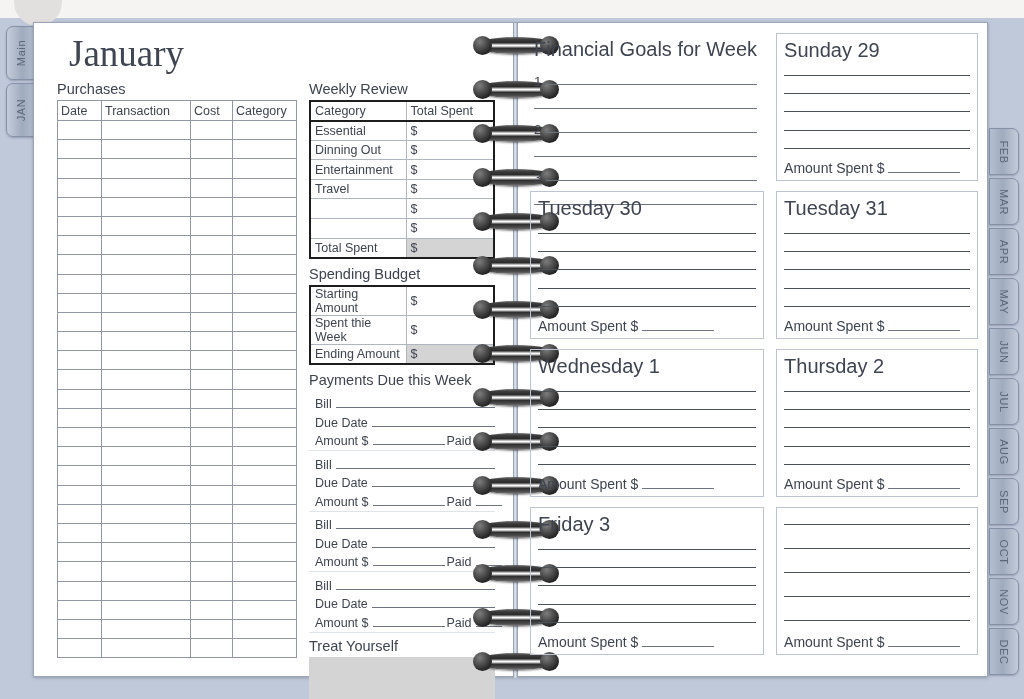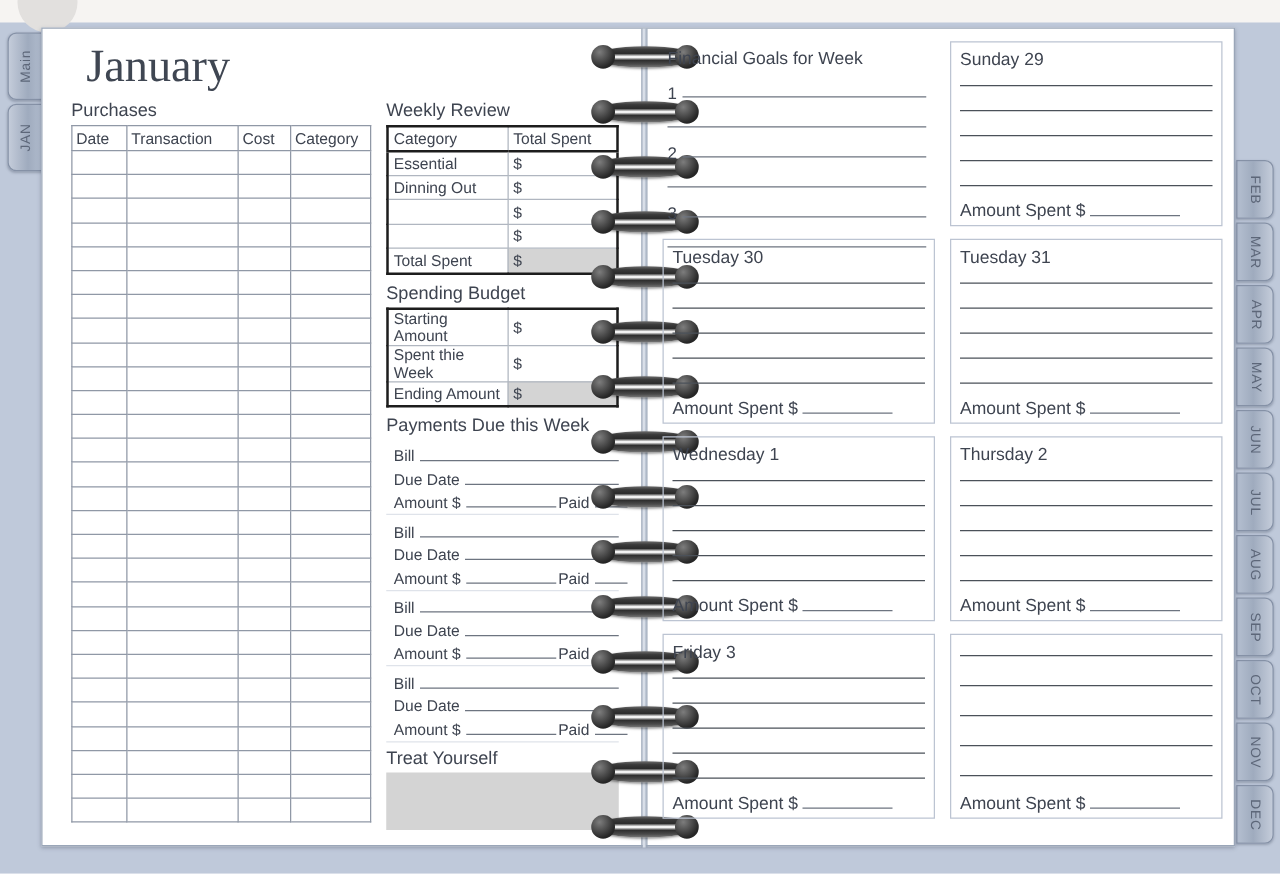--- a/index.html
+++ b/index.html
@@ -230,21 +230,21 @@
   }
   .card {
     border: 1px solid #bcc4d2;
     padding: 5px 7px 4px 7px;
     height: 148px;
     display: flex;
     flex-direction: column;
   }
   .card.plain { border: none; padding-left: 4px; }
   .card-title {
-    font-size: 14px;
+    font-size: 20px;
     color: #3e4450;
     margin-bottom: 4px;
     white-space: nowrap;
   }
   .card-lines { flex: 1; display: flex; flex-direction: column; justify-content: space-around; }
   .card-lines .ln { border-bottom: 1px solid #4b5159; height: 1px; }
   .amount-row {
     display: flex;
     align-items: flex-end;
     font-size: 14px;
@@ -520,20 +520,28 @@
                   <th>Total Spent</th>
                 </tr>
               </thead>
             <tbody>
                 <tr>
                   <td class="col-label">Essential</td>
                   <td>$</td>
                 </tr>
                 <tr>
                   <td class="col-label">Dinning Out</td>
+                  <td>$</td>
+                </tr>
+                <tr>
+                  <td class="col-label">Entertainment</td>
+                  <td>$</td>
+                </tr>
+                <tr>
+                  <td class="col-label">Travel</td>
                   <td>$</td>
                 </tr>
                 <tr>
                   <td class="col-label"></td>
                   <td>$</td>
                 </tr>
                 <tr>
                   <td class="col-label"></td>
                   <td>$</td>
                 </tr>

